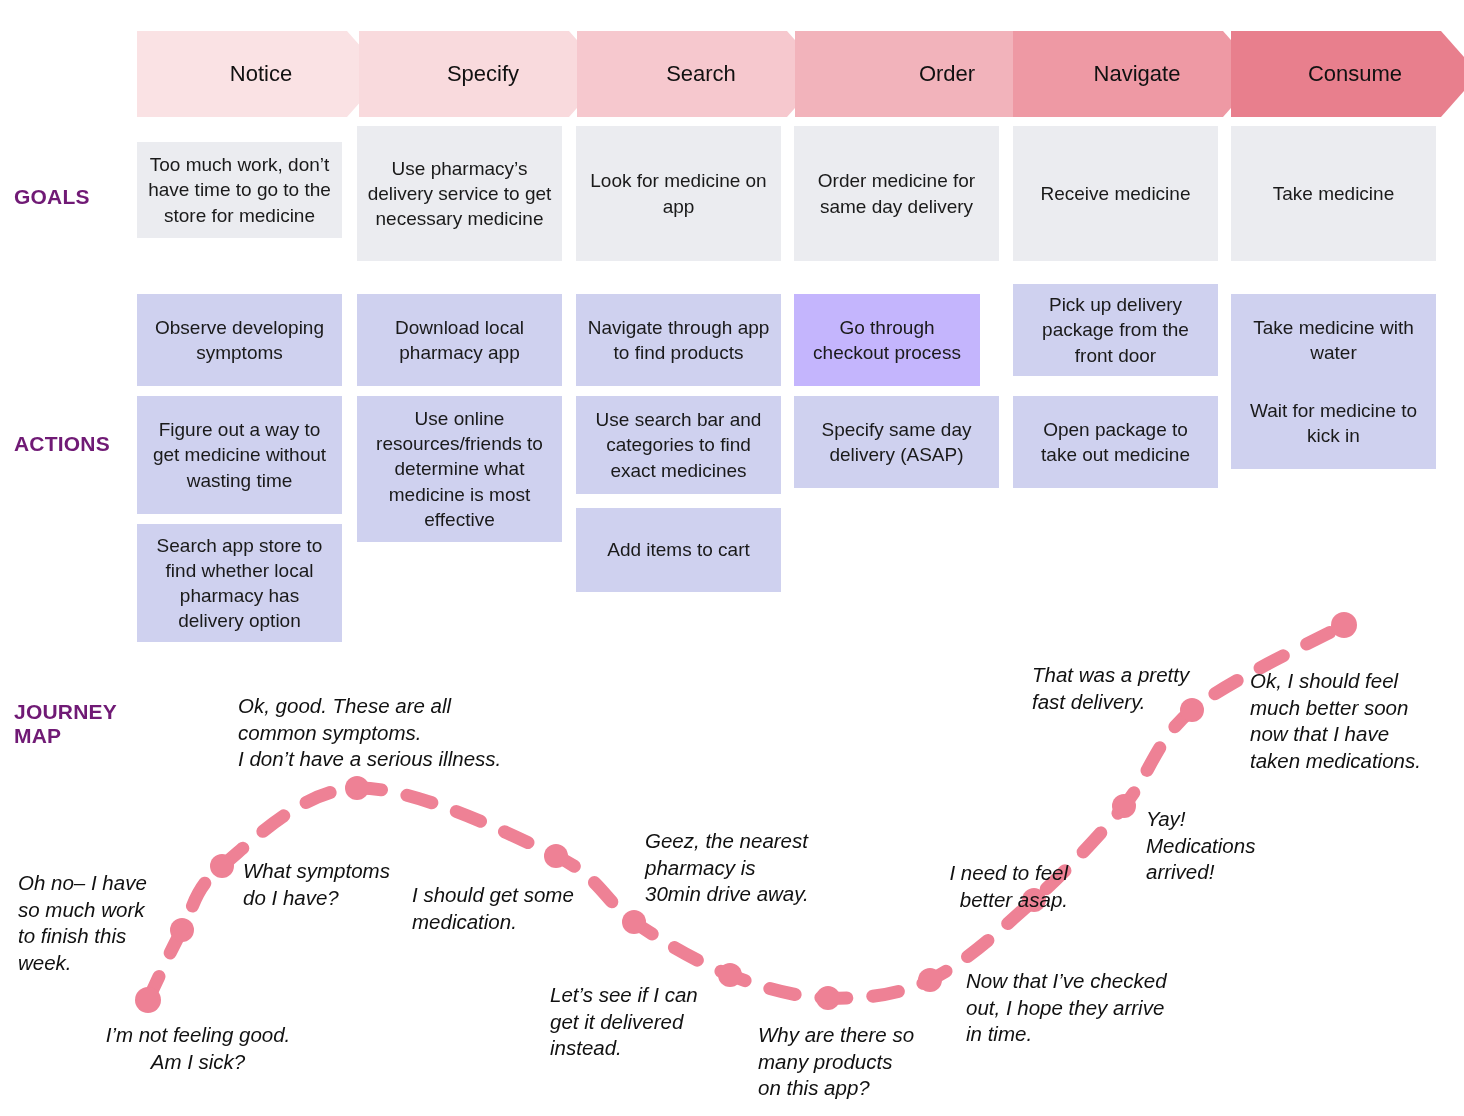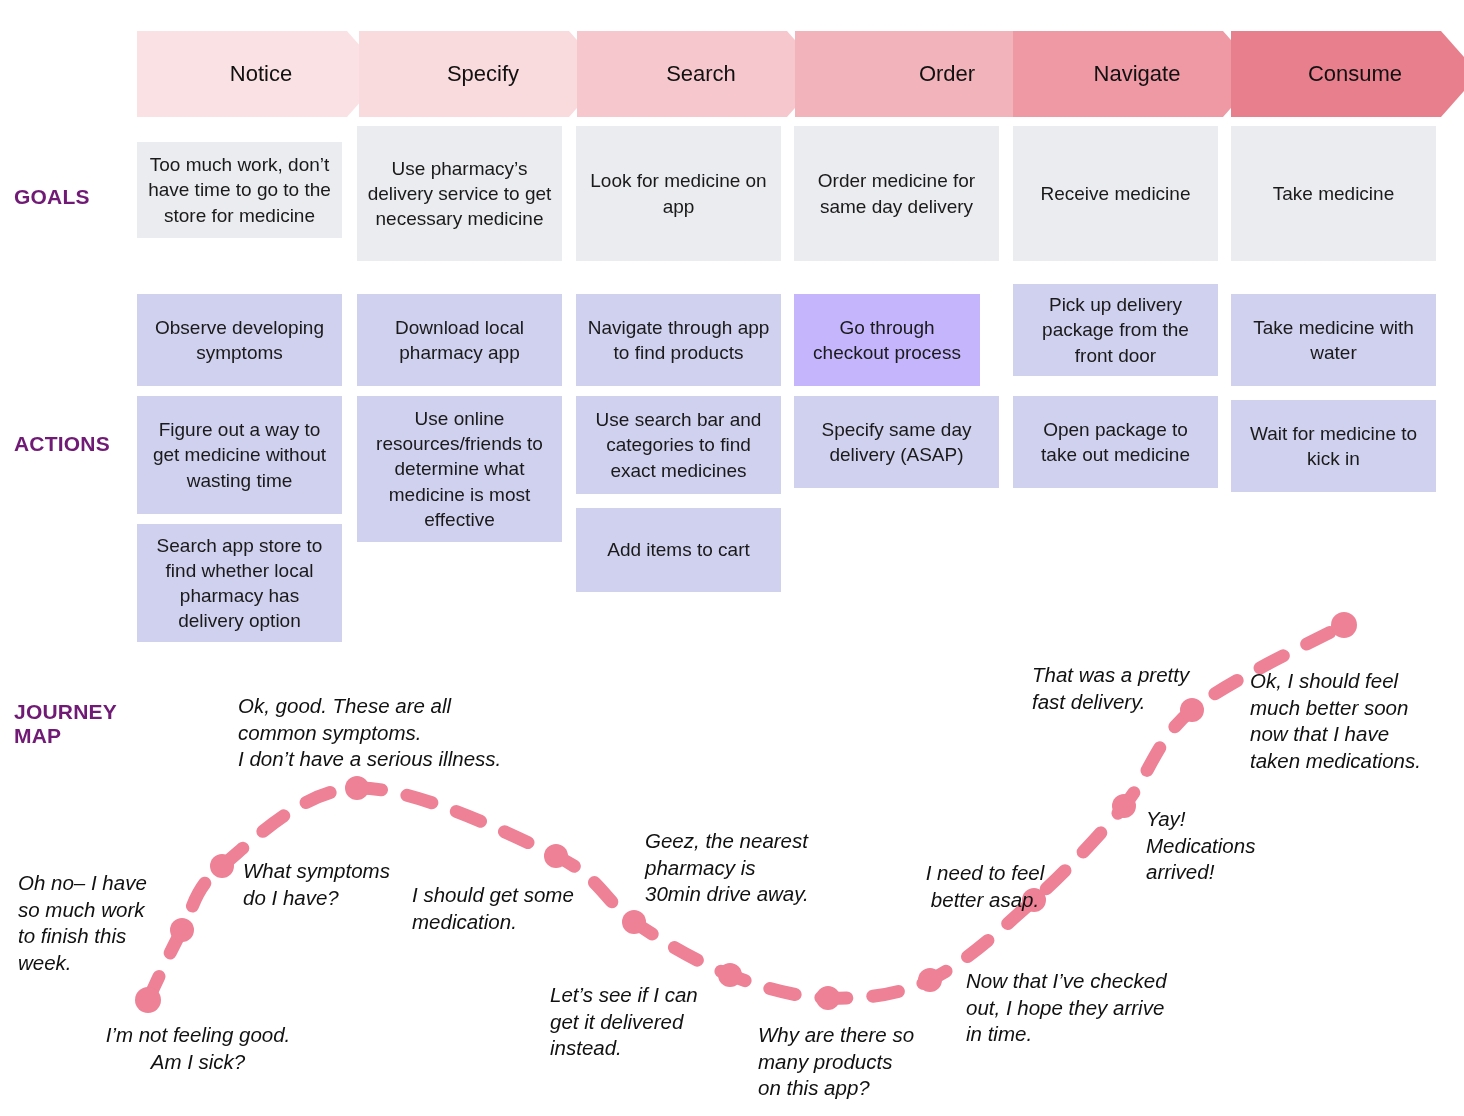--- a/index.html
+++ b/index.html
@@ -165,21 +165,21 @@
     </div>
     <div class="card action" style="left: 1013px; width: 205px; top: 284px; height: 92px; background: rgb(207, 209, 239);">
       <span>Pick up delivery package from the front door</span>
     </div>
     <div class="card action" style="left: 1013px; width: 205px; top: 396px; height: 92px; background: rgb(207, 209, 239);">
       <span>Open package to take out medicine</span>
     </div>
     <div class="card action" style="left: 1231px; width: 205px; top: 294px; height: 92px; background: rgb(207, 209, 239);">
       <span>Take medicine with water</span>
     </div>
-    <div class="card action" style="left: 1231px; width: 205px; top: 400px; height: 92px; background: rgb(207, 209, 239);">
+    <div class="card action" style="left: 1231px; width: 205px; top: 377px; height: 92px; background: rgb(207, 209, 239);">
       <span>Wait for medicine to kick in</span>
     </div>
   </div>
 
 <svg id="journey-svg" viewBox="0 0 1464 516" preserveAspectRatio="none">
   <path id="journey-path" fill="none" stroke-linecap="round" stroke-width="13" stroke-dasharray="26 26" d="M 148 400 C 153.66666666666666 388.3333333333333, 169.66666666666666 352.3333333333333, 182 330 C 194.33333333333334 307.6666666666667, 192.83333333333334 289.6666666666667, 222 266 C 251.16666666666666 242.33333333333334, 301.3333333333333 189.66666666666666, 357 188 C 412.6666666666667 186.33333333333334, 509.8333333333333 233.66666666666666, 556 256 C 602.1666666666666 278.3333333333333, 605 302.1666666666667, 634 322 C 663 341.8333333333333, 697.6666666666666 362.3333333333333, 730 375 C 762.3333333333334 387.6666666666667, 794.6666666666666 397.1666666666667, 828 398 C 861.3333333333334 398.8333333333333, 895.6666666666666 396.3333333333333, 930 380 C 964.3333333333334 363.6666666666667, 1001.6666666666666 329, 1034 300 C 1066.3333333333333 271, 1097.6666666666667 237.66666666666666, 1124 206 C 1150.3333333333333 174.33333333333334, 1155.3333333333333 140.16666666666666, 1192 110 C 1228.6666666666667 79.83333333333333, 1318.6666666666667 39.166666666666664, 1344 25" stroke="#ee8195"></path>
   <g id="journey-dots">
       <circle cx="148" cy="400" r="13" fill="#ee8195"></circle>
       <circle cx="182" cy="330" r="12" fill="#ee8195"></circle>
       <circle cx="222" cy="266" r="12" fill="#ee8195"></circle>
@@ -212,21 +212,21 @@
 medication.</div>
     <div class="quote" style="left: 645px; top: 828px; width: 230px; text-align: left;">Geez, the nearest
 pharmacy is
 30min drive away.</div>
     <div class="quote" style="left: 550px; top: 982px; width: 200px; text-align: left;">Let’s see if I can
 get it delivered
 instead.</div>
     <div class="quote" style="left: 758px; top: 1022px; width: 200px; text-align: left;">Why are there so
 many products
 on this app?</div>
-    <div class="quote" style="left: 888px; top: 860px; width: 180px; text-align: center; margin-left: 7px;">I need to feel
+    <div class="quote" style="left: 888px; top: 860px; width: 180px; text-align: right;">I need to feel
 better asap.</div>
     <div class="quote" style="left: 966px; top: 968px; width: 250px; text-align: left;">Now that I’ve checked
 out, I hope they arrive
 in time.</div>
     <div class="quote" style="left: 1146px; top: 806px; width: 170px; text-align: left;">Yay!
 Medications
 arrived!</div>
     <div class="quote" style="left: 1032px; top: 662px; width: 200px; text-align: left;">That was a pretty
 fast delivery.</div>
     <div class="quote" style="left: 1250px; top: 668px; width: 215px; text-align: left;">Ok, I should feel

